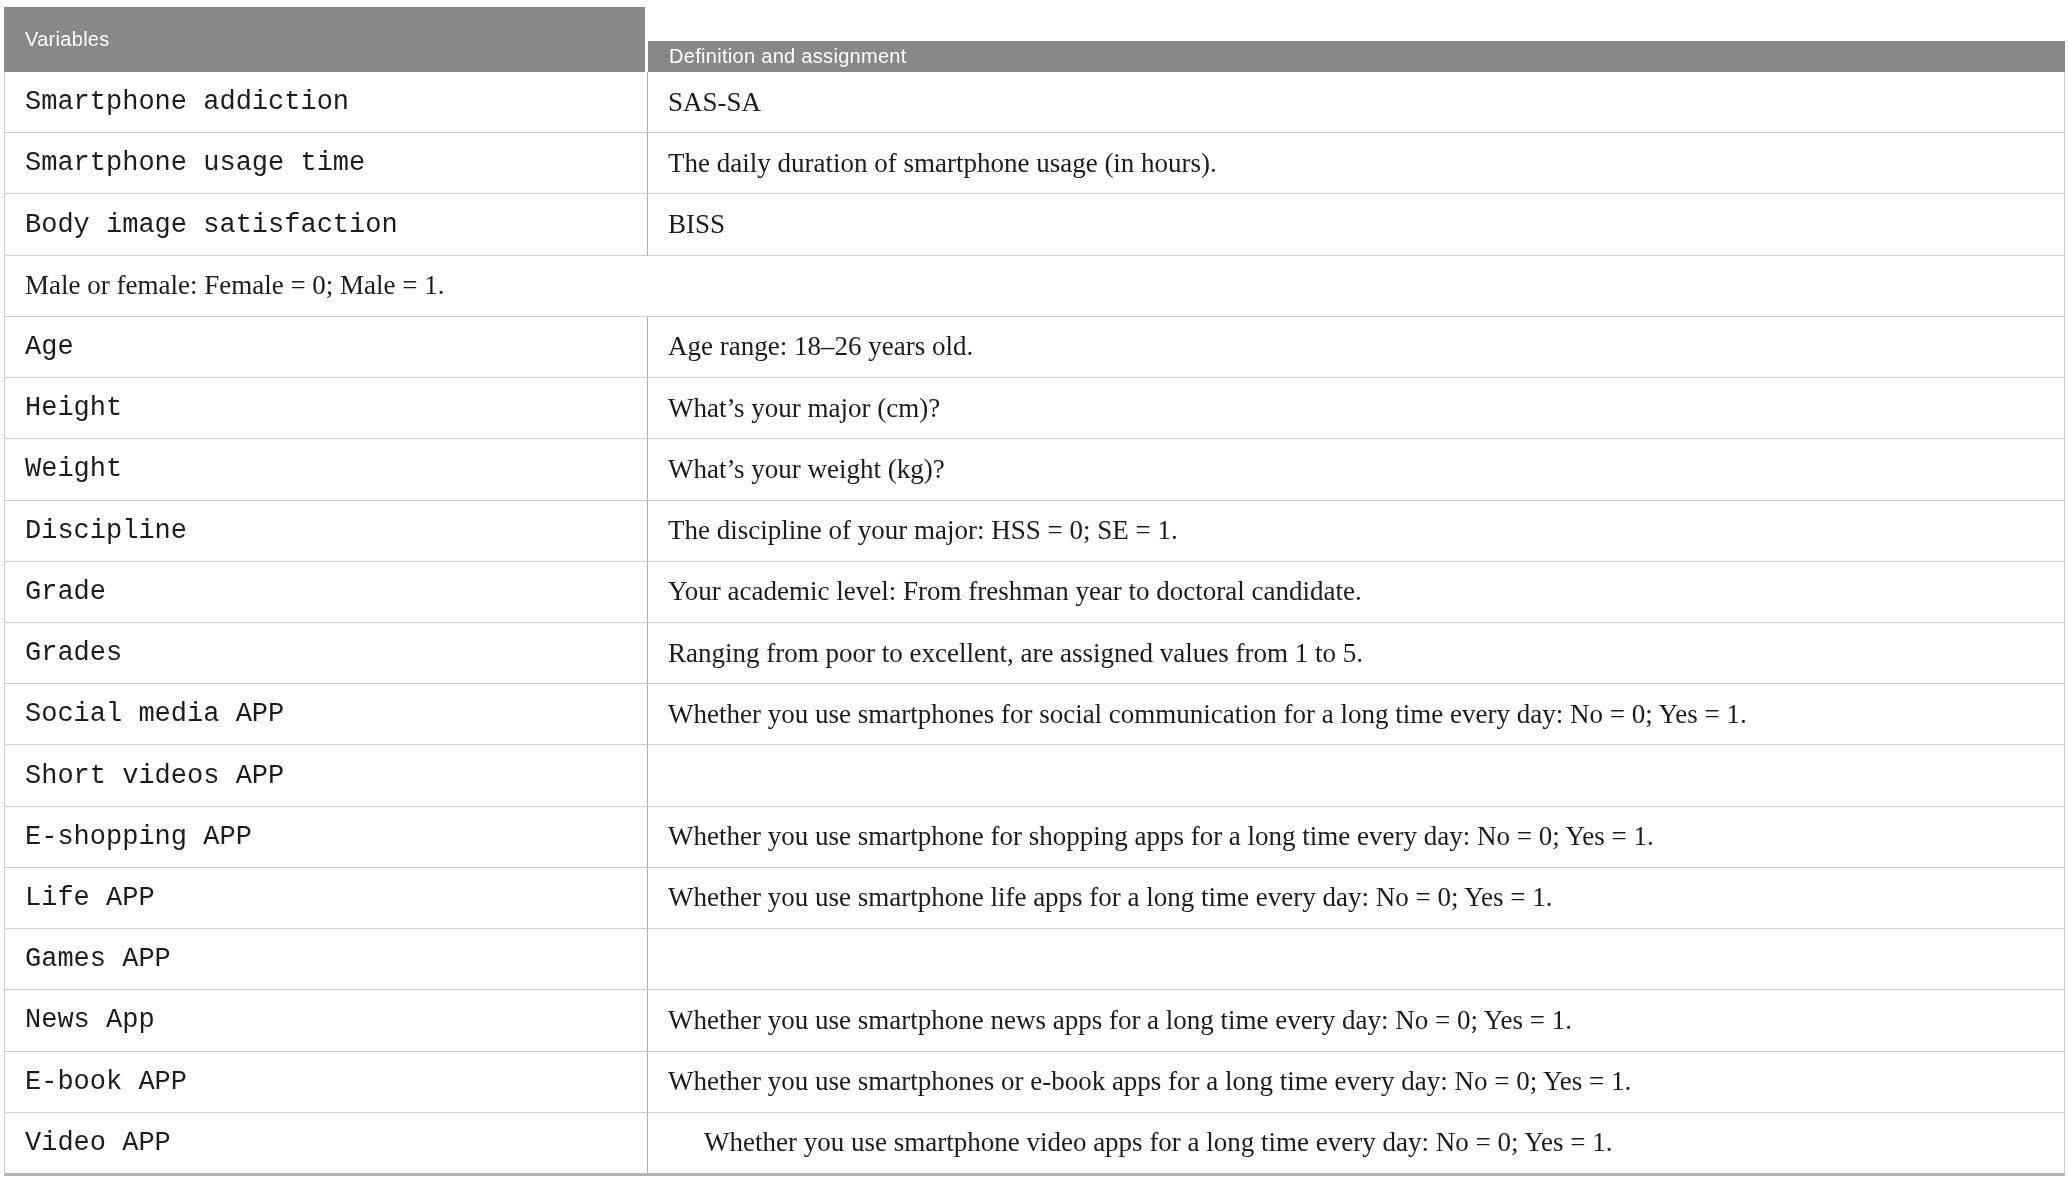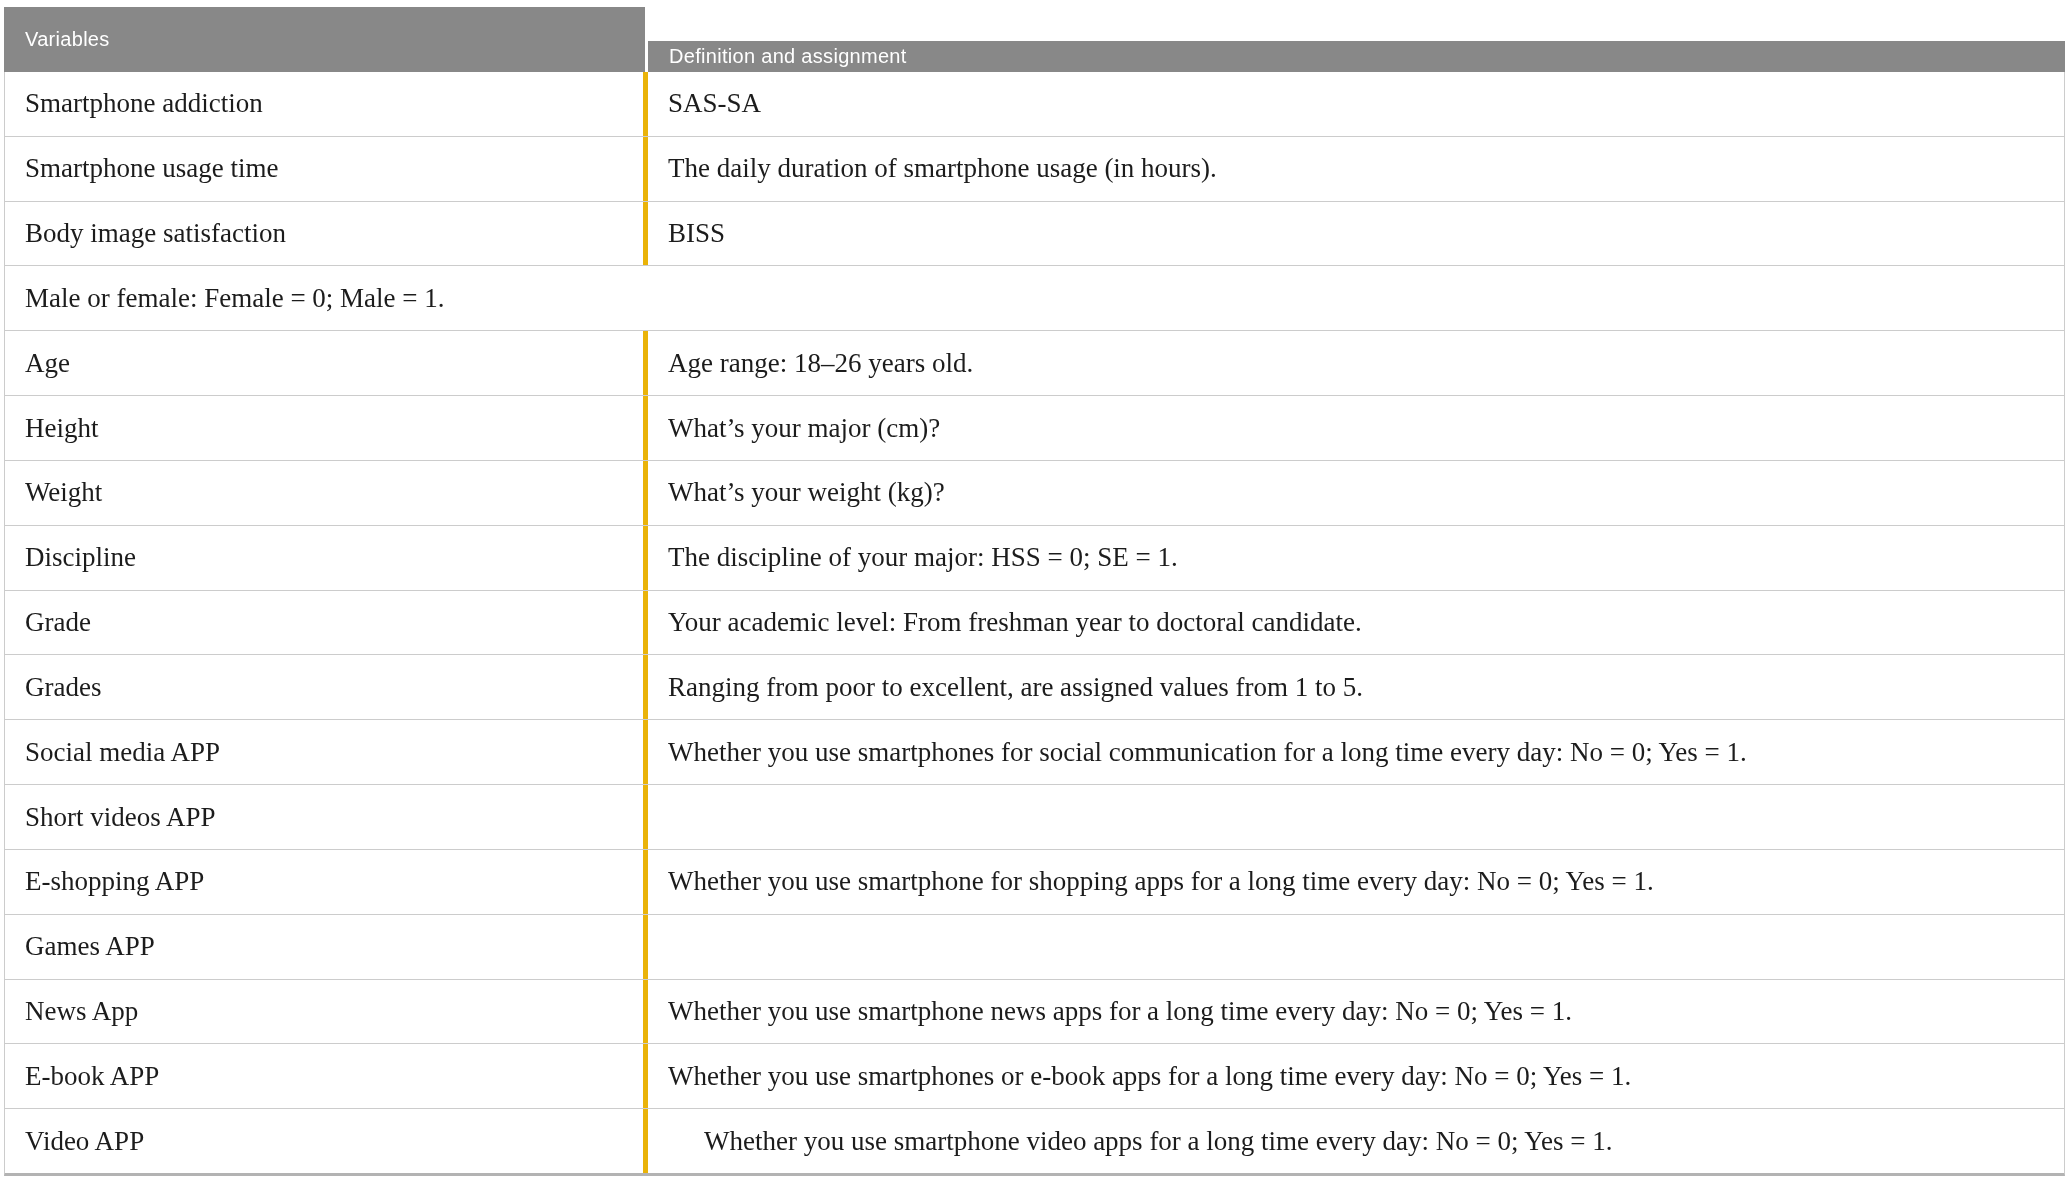--- a/index.html
+++ b/index.html
@@ -75,22 +75,23 @@
     padding-right: 12px;
     box-sizing: border-box;
     font-size: 27px;
     color: #1c1c1c;
     white-space: nowrap;
     overflow: hidden;
   }
   .td-var {
     width: 643px;
     flex: none;
-    border-right: 5px solid #eab308;
+    border-right: 1px solid #eab308;
     box-sizing: border-box;
+    font-family: Liberation Mono, monospace;
   }
   .td-def {
     flex: 1;
   }
 </style>
 </head>
 <body>
 
 <div class="paper-table">
 
@@ -144,20 +145,24 @@
       <div class="td td-def">Whether you use smartphones for social communication for a long time every day: No = 0; Yes = 1.</div>
     </div>
     <div class="tr">
       <div class="td td-var">Short videos APP</div>
     </div>
     <div class="tr">
       <div class="td td-var">E-shopping APP</div>
       <div class="td td-def">Whether you use smartphone for shopping apps for a long time every day: No = 0; Yes = 1.</div>
     </div>
     <div class="tr">
+      <div class="td td-var">Life APP</div>
+      <div class="td td-def">Whether you use smartphone life apps for a long time every day: No = 0; Yes = 1.</div>
+    </div>
+    <div class="tr">
       <div class="td td-var">Games APP</div>
     </div>
     <div class="tr">
       <div class="td td-var">News App</div>
       <div class="td td-def">Whether you use smartphone news apps for a long time every day: No = 0; Yes = 1.</div>
     </div>
     <div class="tr">
       <div class="td td-var">E-book APP</div>
       <div class="td td-def">Whether you use smartphones or e-book apps for a long time every day: No = 0; Yes = 1.</div>
     </div>

